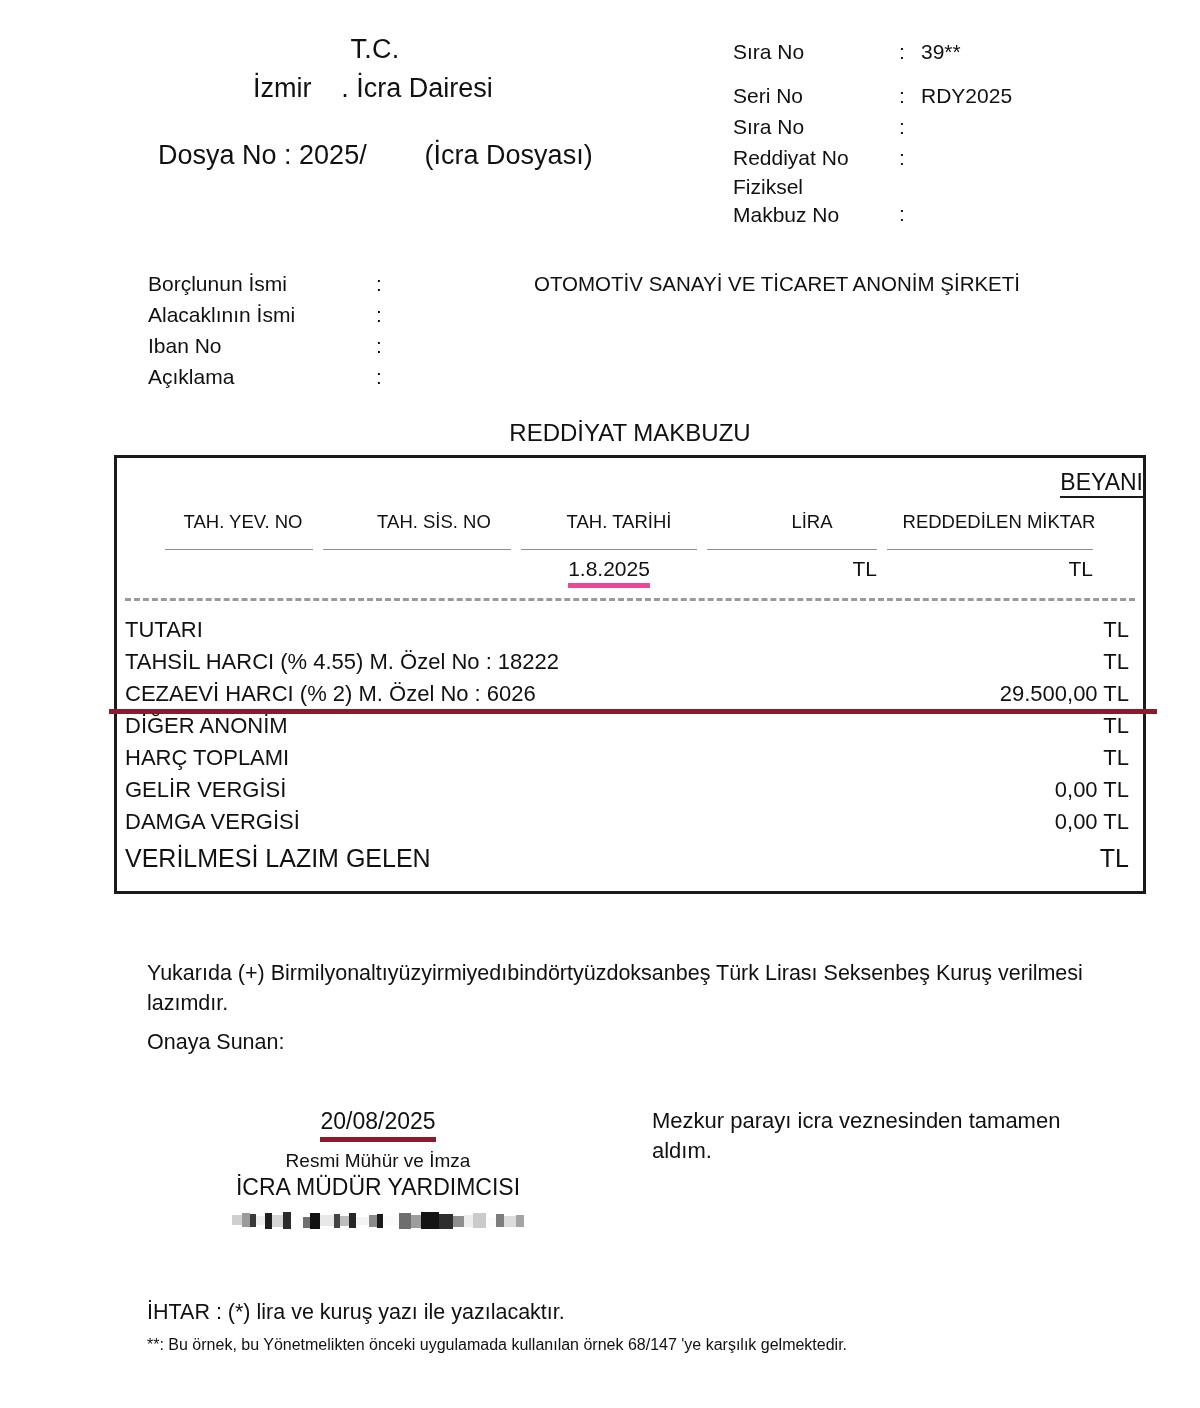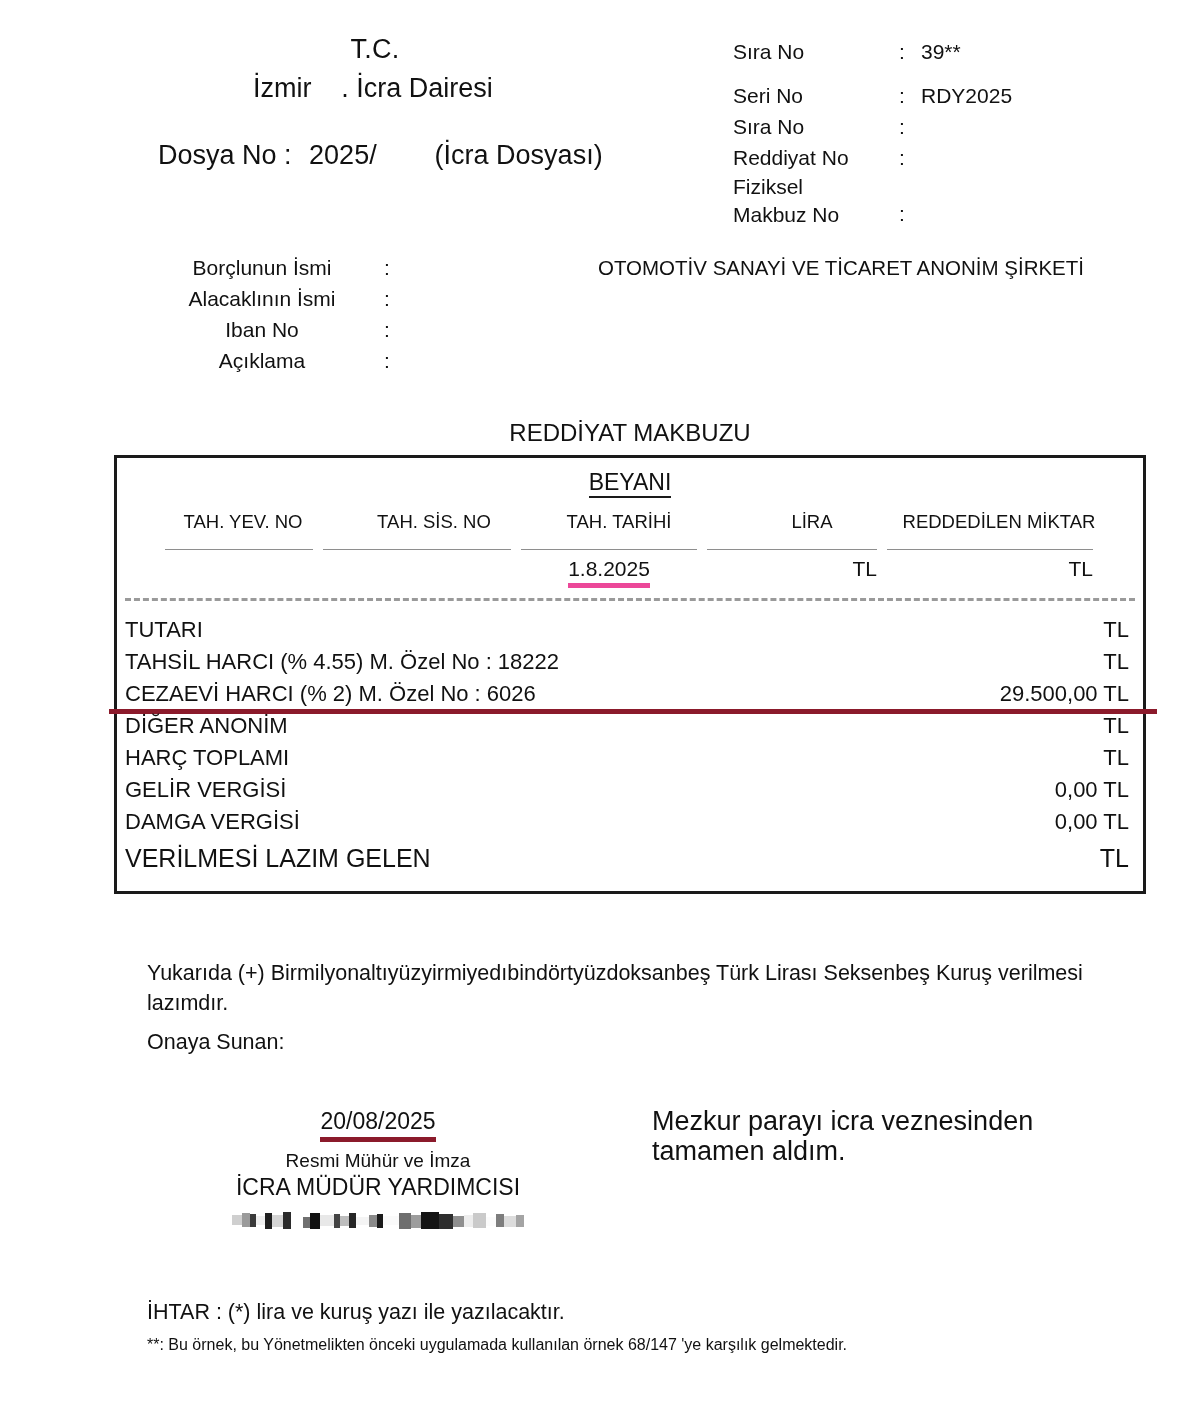--- a/index.html
+++ b/index.html
@@ -33,44 +33,43 @@
     padding-left: 40px;
   }
   .office-city { display: inline-block; min-width: 70px; }
   .office-gap { display: inline-block; width: 24px; }
   .dosya-line {
     margin-top: 36px;
     font-size: 27px;
     padding-left: 158px;
     white-space: nowrap;
   }
-  .dosya-val { display: inline-block; min-width: 118px; margin-left: 10px; }
+  .dosya-val { display: inline-block; min-width: 118px; }
 
   .hdr-right {
     position: absolute;
     left: 733px;
     top: 36px;
     width: 430px;
     font-size: 21px;
   }
   .hr-row { display: flex; align-items: flex-start; line-height: 31px; }
   .hr-row.spaced { margin-top: 13px; }
   .hr-label { width: 166px; flex: 0 0 166px; }
   .hr-colon { width: 22px; flex: 0 0 22px; }
   .hr-val { flex: 1 1 auto; }
   .hr-label-2line { width: 166px; flex: 0 0 166px; line-height: 28px; }
 
   
   .parties {
     position: absolute;
     left: 148px;
-    top: 252px;
+    top: 268px;
     width: 1000px;
     font-size: 21px;
-    text-align: center;
   }
   .p-row { display: flex; line-height: 31px; }
   .p-label { width: 228px; flex: 0 0 228px; }
   .p-colon { width: 22px; flex: 0 0 22px; }
   .p-val { flex: 1 1 auto; padding-left: 136px; font-size: 20.5px; }
 
   
   .receipt-title {
     position: absolute;
     left: 114px;
@@ -84,21 +83,21 @@
   .box {
     position: absolute;
     left: 114px;
     top: 455px;
     width: 1032px;
     height: 439px;
     border: 3px solid #1a1a1a;
     box-sizing: border-box;
   }
   .beyani {
-    text-align: center;
+    text-align: right;
     font-size: 23px;
     margin-top: 11px;
   }
   .beyani span {
     border-bottom: 2px solid #1a1a1a;
     padding-bottom: 1px;
   }
 
   
   .colhead {
@@ -220,21 +219,21 @@
     top: 0;
     height: 100%;
     display: block;
   }
 
   .received {
     position: absolute;
     left: 652px;
     top: 1106px;
     width: 420px;
-    font-size: 27px;
+    font-size: 22px;
     line-height: 30px;
   }
 
   
   .ihtar {
     position: absolute;
     left: 147px;
     top: 1300px;
     font-size: 21.5px;
   }

